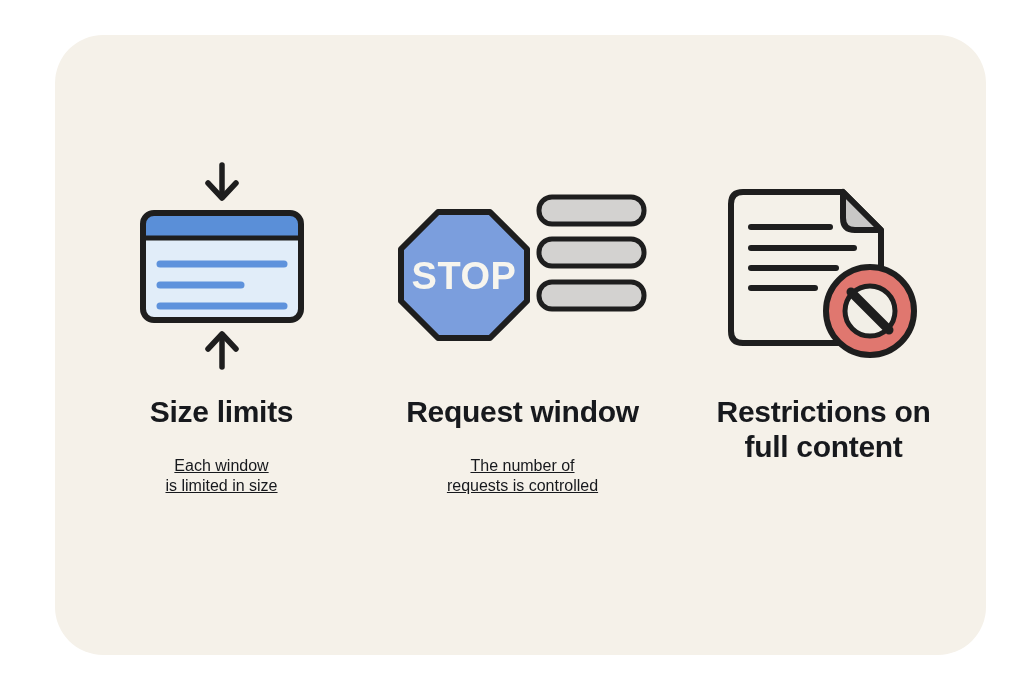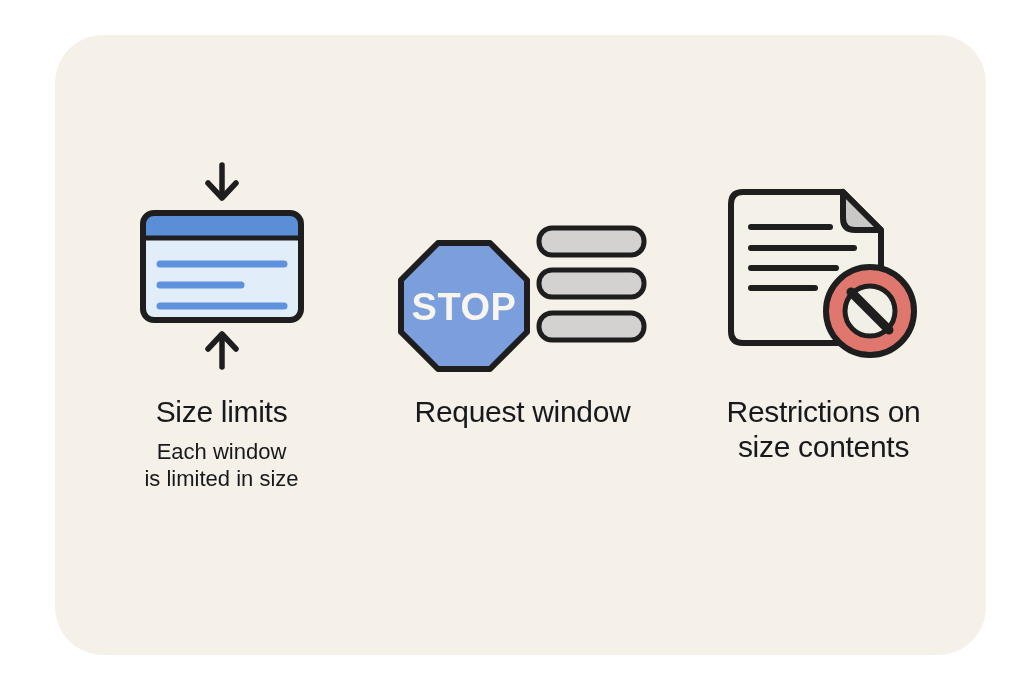--- a/index.html
+++ b/index.html
@@ -22,28 +22,28 @@
   body{
     width:1024px;height:683px;position:relative;background:#ffffff;
     font-family:"Liberation Sans",sans-serif;overflow:hidden;
   }
   .card{
     position:absolute;left:55px;top:35px;width:931px;height:620px;
     background:var(--card-bg);border-radius:48px;
   }
   .row{display:flex;padding:125px 12px 0 16px;}
   .col{flex:1;display:flex;flex-direction:column;align-items:center;text-align:center;}
-  .icon-box{height:212px;display:flex;align-items:flex-end;justify-content:center;}
+  .icon-box{height:212px;display:flex;align-items:center;justify-content:center;}
   .icon-box.bottom{align-items:flex-end;}
   .title{
-    margin-top:22px;font-size:30px;font-weight:normal;line-height:1.17;
+    margin-top:22px;font-size:30px;font-weight:bold;line-height:1.17;
     color:var(--text);white-space:pre-line;letter-spacing:-0.3px;
   }
   .desc{
-    margin-top:10px;font-size:22px;line-height:1.22;color:var(--text);white-space:pre-line;
+    margin-top:27px;font-size:16px;line-height:1.22;color:var(--text);white-space:pre-line;text-decoration:underline;
   }
   
   .arrow path{stroke:var(--outline);stroke-width:5.5;fill:none;stroke-linecap:round;stroke-linejoin:round;}
   .win-body{fill:var(--window-body);}
   .win-titlebar{fill:var(--window-titlebar);}
   .win-divider{stroke:var(--outline);stroke-width:5;}
   .win-border{fill:none;stroke:var(--outline);stroke-width:6;}
   .win-lines line{stroke:var(--window-line);stroke-width:7;stroke-linecap:round;}
   
   .stop-octagon{fill:var(--stop-blue);stroke:var(--outline);stroke-width:6;stroke-linejoin:round;}
@@ -100,20 +100,22 @@
             <text class="stop-text" x="66" y="67" text-anchor="middle" dominant-baseline="central">STOP</text>
           </g>
           <g>
             <rect class="req-bar" x="141" y="-12" width="105" height="27" rx="13"></rect>
             <rect class="req-bar" x="141" y="30" width="105" height="27" rx="13"></rect>
             <rect class="req-bar" x="141" y="73" width="105" height="27" rx="13"></rect>
           </g>
         </svg>
       </div>
       <div class="title">Request window</div>
+      <div class="desc">The number of
+requests is controlled</div>
     </div>
 
     <div class="col">
       <div class="icon-box bottom">
         <svg width="200" height="185" viewBox="0 0 200 185">
           <g>
             <path class="doc-page" d="M19 5 H119 L157 43 V144 Q157 156 145 156 H19 Q7 156 7 144 V17 Q7 5 19 5 Z"></path>
             <path class="doc-fold" d="M119 5 V31 Q119 43 131 43 H157 Z"></path>
             <g class="doc-lines">
               <line x1="27" y1="40" x2="106" y2="40"></line>
@@ -123,17 +125,17 @@
             </g>
           </g>
           <g transform="translate(146,124)">
             <circle class="no-outer" r="44"></circle>
             <circle class="no-inner" r="25"></circle>
             <line class="no-slash" x1="-19" y1="-19" x2="19" y2="19"></line>
           </g>
         </svg>
       </div>
       <div class="title">Restrictions on
-size contents</div>
+full content</div>
     </div>
 
   </div>
 </div>
 
 </body></html>

